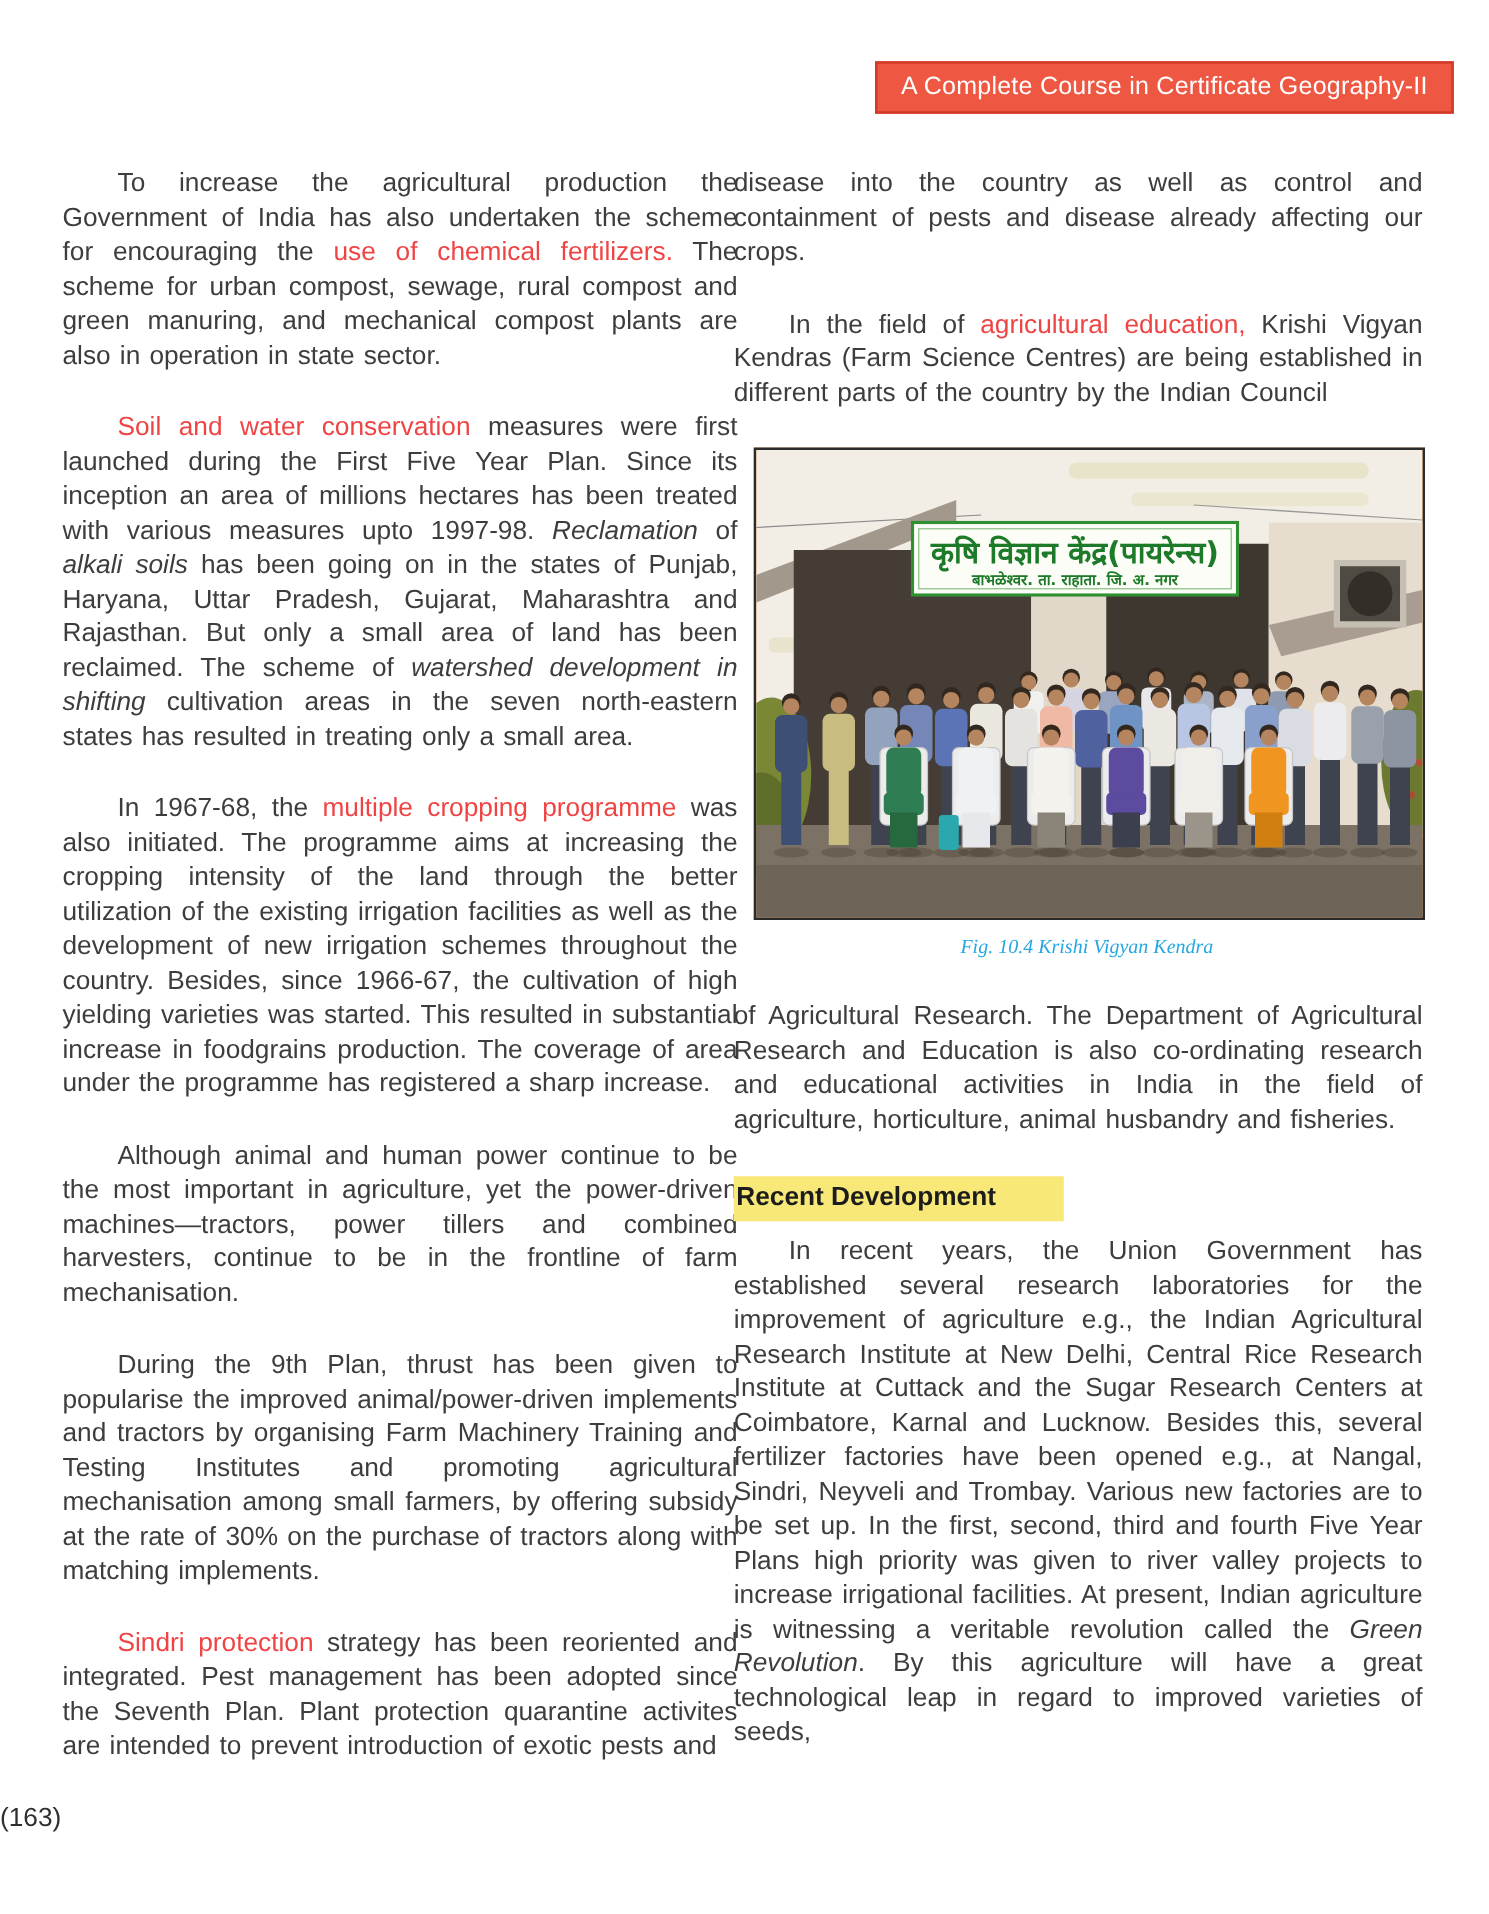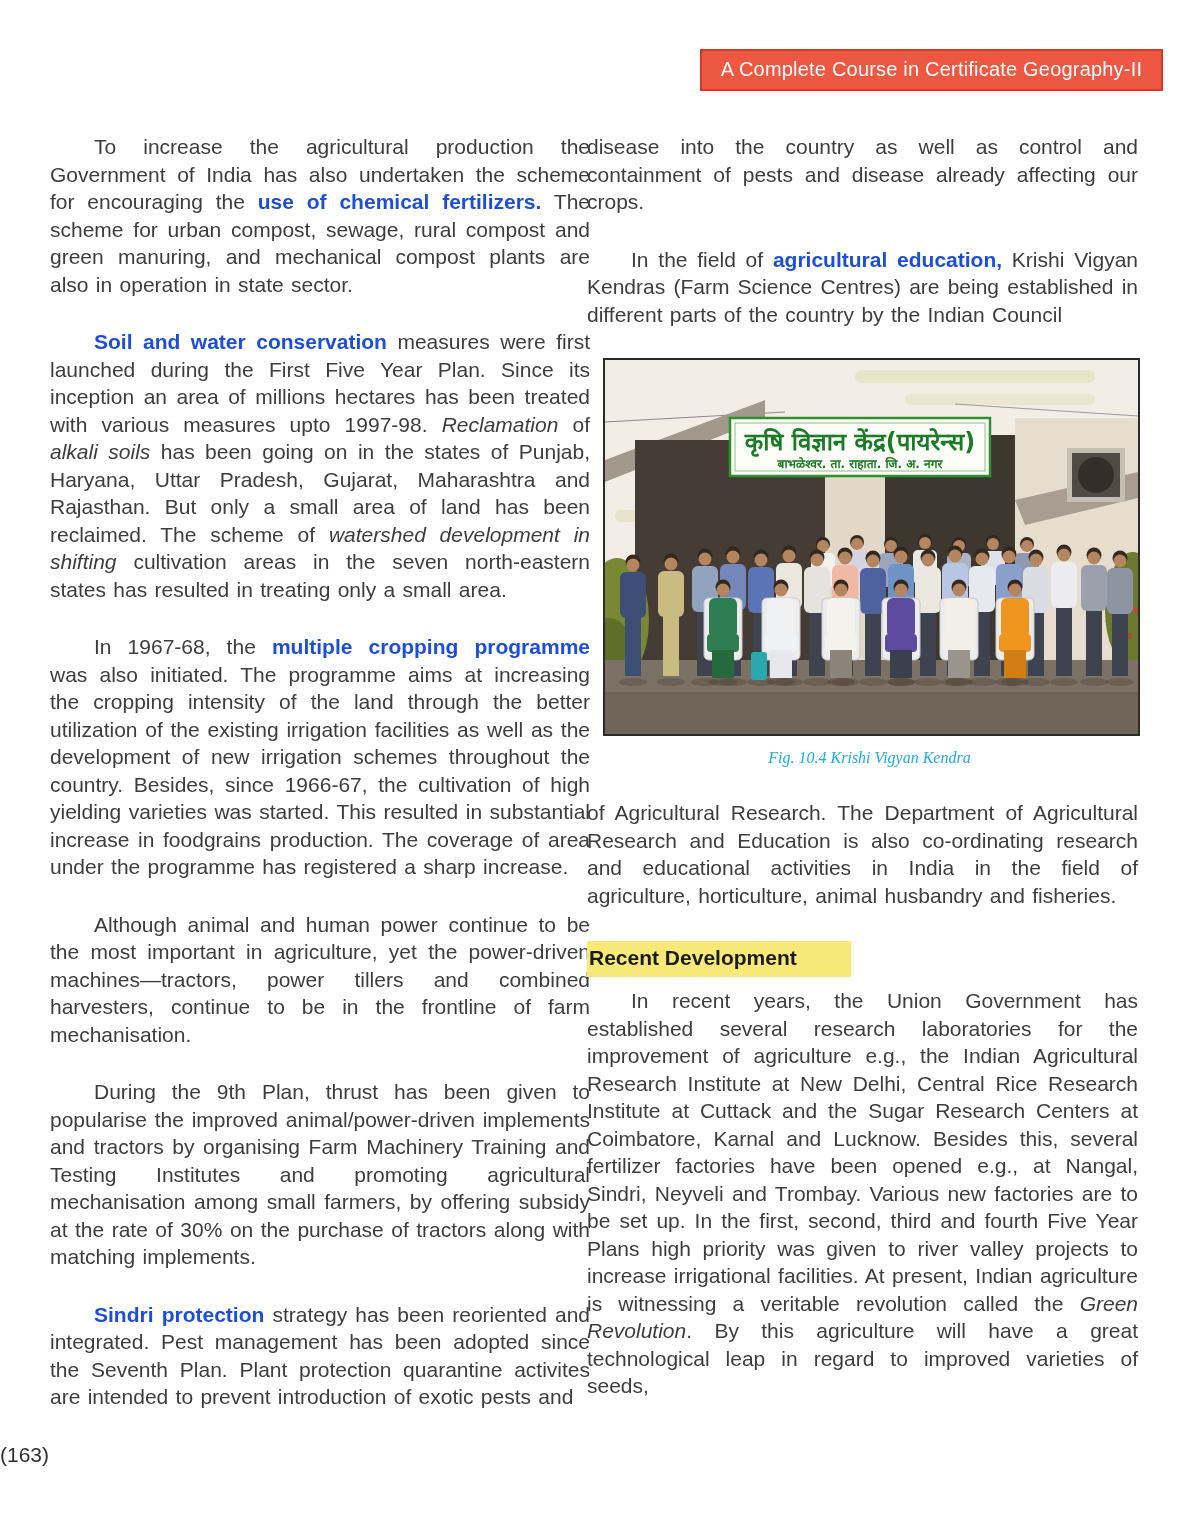--- a/index.html
+++ b/index.html
@@ -13,21 +13,21 @@
     font-weight:normal; font-size:20px; letter-spacing:.2px; text-align:center;
     padding:7px 4px 8px 4px;
   }
   .col-left  { position:absolute; left:50px;  top:133px; width:540px; }
   .col-right { position:absolute; left:587px; top:133px; width:551px; }
   .para {
     font-size:21px; line-height:27.5px; text-align:justify; word-spacing:1.5px;
     margin:0 0 30px 0;
   }
   .para.indent { text-indent:44px; }
-  .para b { font-weight:700; color:#1d4ed8; }
+  .para b { font-weight:400; color:#ef4444; }
   .para i { font-style:italic; }
   .photo-frame {
     margin:28px 0 0 16px; width:533px; height:374px;
     border:2px solid #2b2b2b; background:#fdba74;
   }
   .photo-frame svg { display:block; width:100%; height:100%; }
   .fig-caption {
     width:533px; margin:13px 0 32px 16px; text-align:center;
     font-family:"Liberation Serif", serif; font-style:italic;
     font-size:16px; color:#24a7e0;

